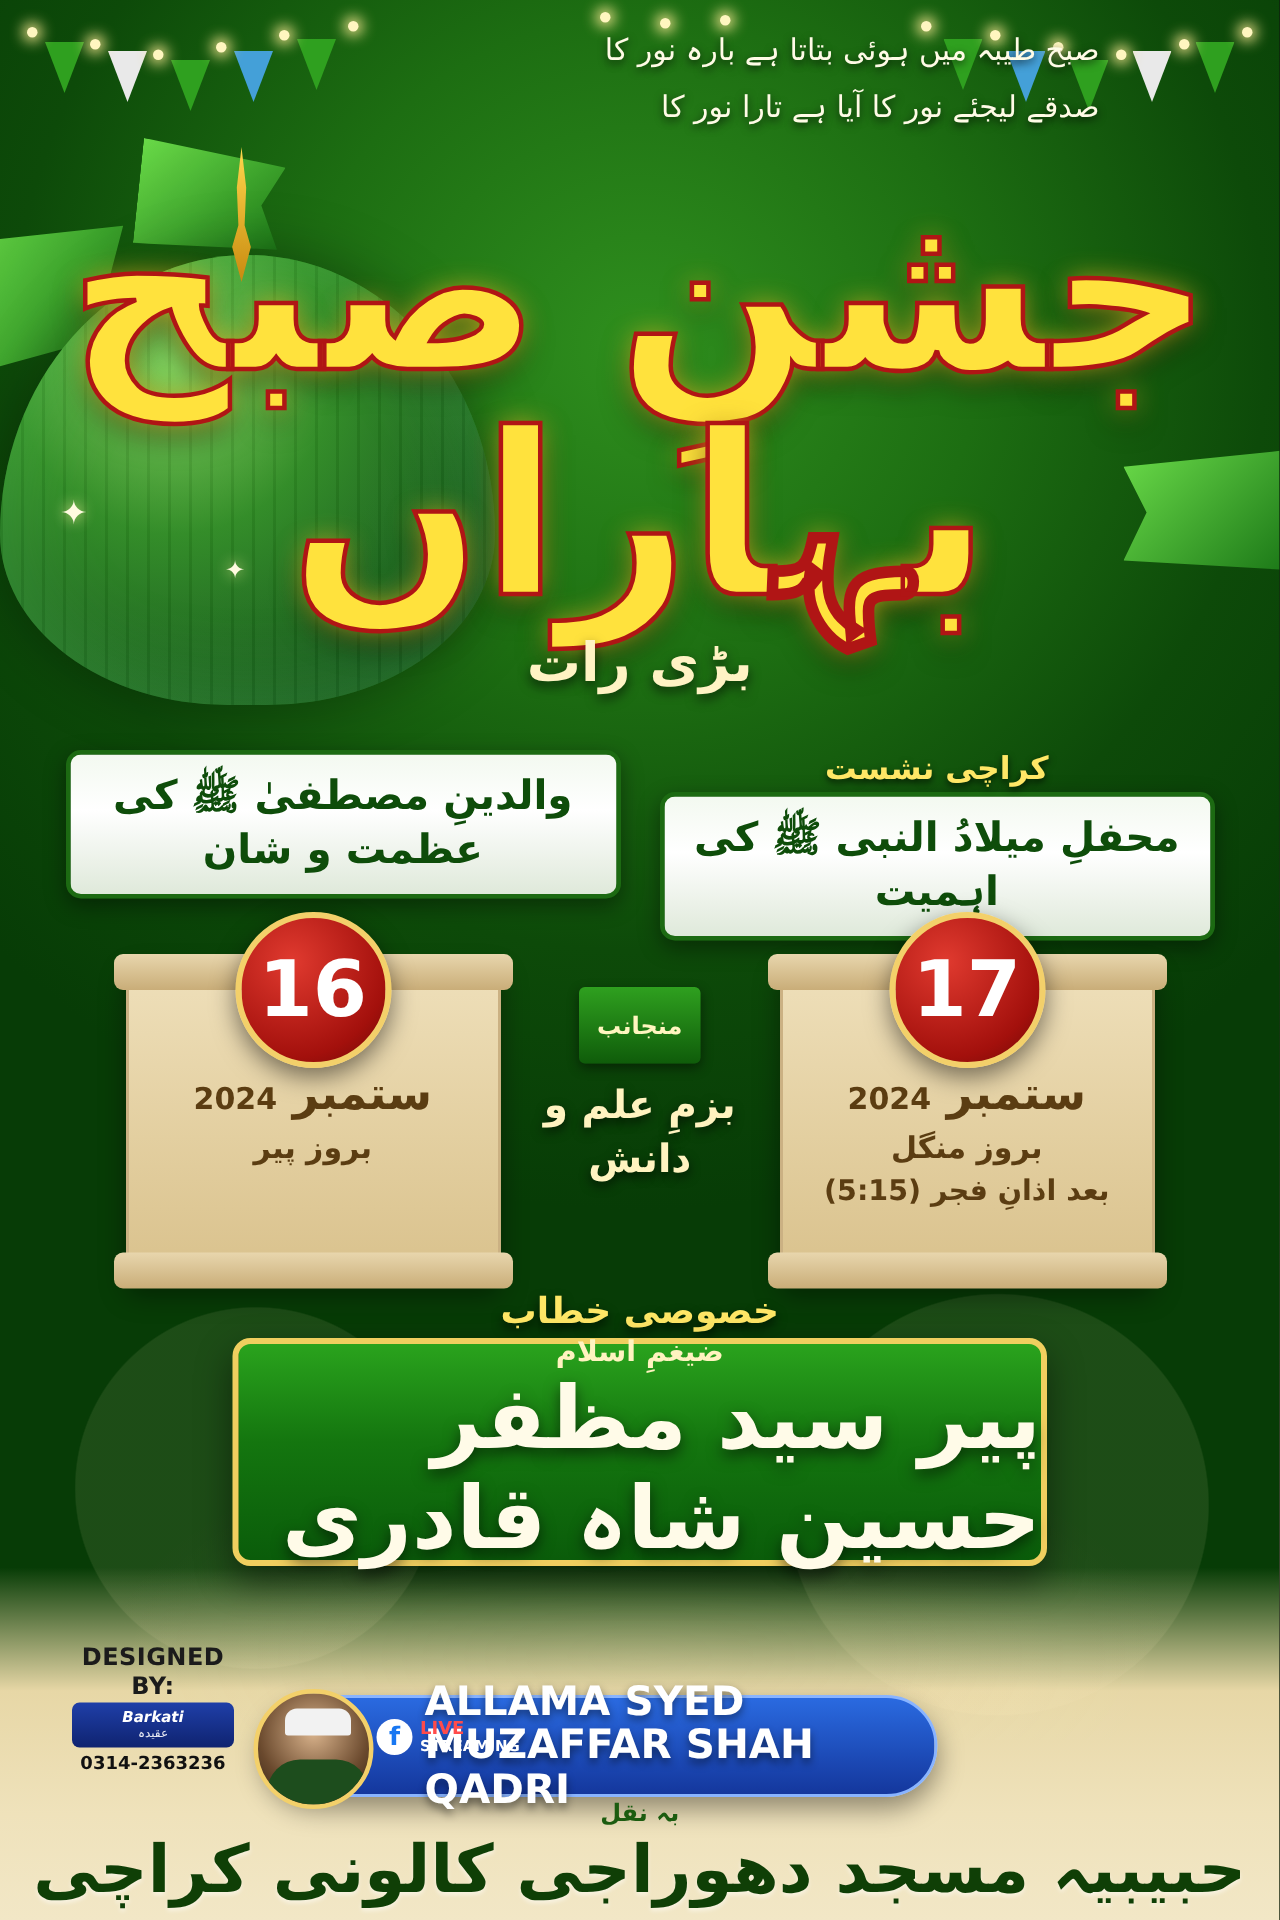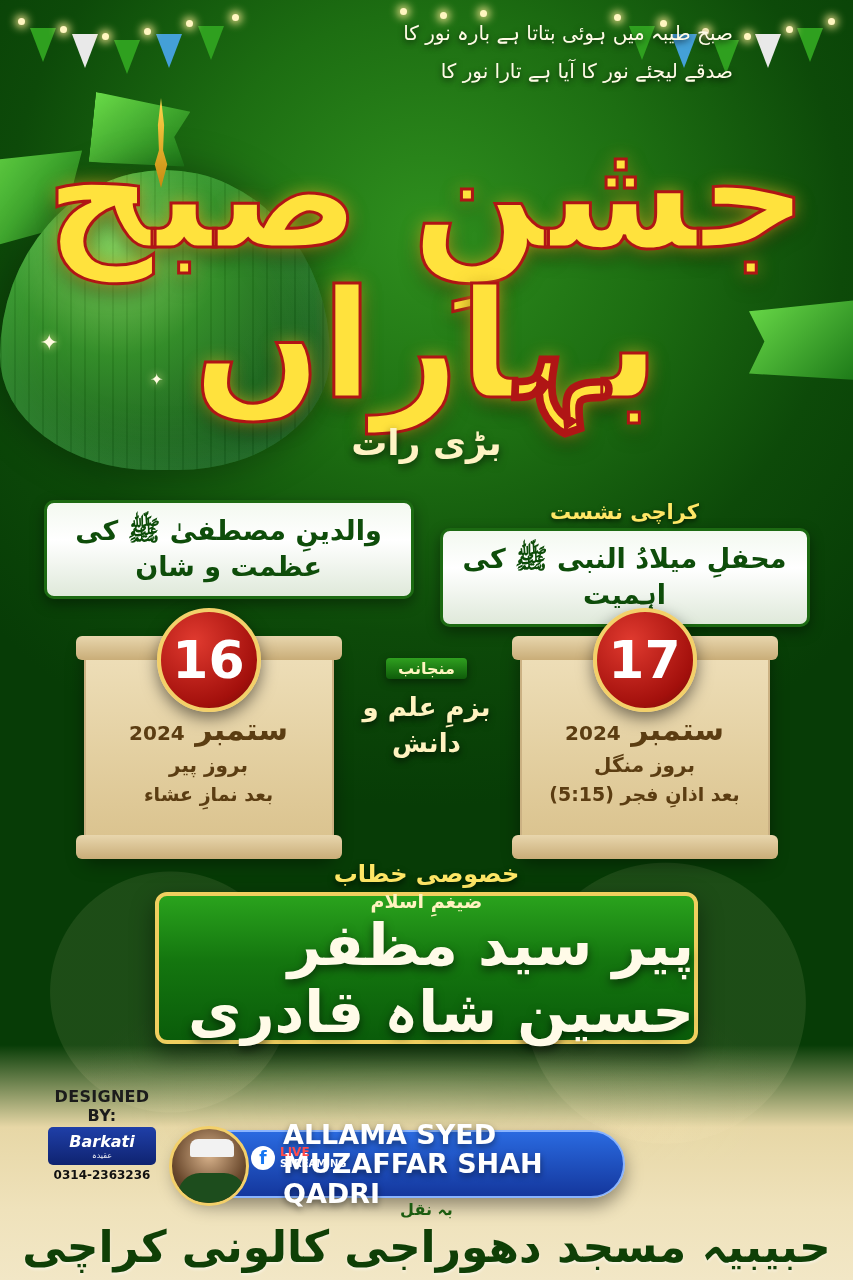--- a/index.html
+++ b/index.html
@@ -129,21 +129,21 @@
   }
   .scroll-text { direction:rtl; position:absolute; left:0; right:0; top:70px; text-align:center;
     color:#5b3d12; font-weight:bold; }
   .scroll-text .line1 { font-size:30px; }
   .scroll-text .line2 { font-size:20px; margin-top:6px; }
   .scroll-text .line3 { font-size:19px; margin-top:6px; }
 
   .mid-tag { width:150px; text-align:center; direction:rtl; padding-top:18px; }
   .mid-flag {
     display:inline-block; background:linear-gradient(180deg,#2fa01f,#0f5c0a);
-    color:#fff6bf; font-size:16px; font-weight:bold; padding:1px 12px; border-radius:4px;
+    color:#fff6bf; font-size:16px; font-weight:bold; padding:16px 12px; border-radius:4px;
     box-shadow:0 3px 8px rgba(0,0,0,.45);
   }
   .mid-lines { direction:rtl; color:#fff3c0; font-size:26px; font-weight:bold; margin-top:10px;
     text-shadow:0 3px 7px rgba(0,0,0,.65); line-height:1.4; }
 
   
   .speaker-head { position:absolute; top:860px; left:0; right:0; text-align:center;
     direction:rtl; color:#ffe766; font-size:24px; font-weight:bold;
     text-shadow:0 3px 7px rgba(0,0,0,.7); }
   .speaker-panel {
@@ -160,21 +160,21 @@
 
   
   .designed {
     position:absolute; left:48px; bottom:98px; width:108px; text-align:center;
   }
   .designed .lbl { font-size:16px; font-weight:bold; color:#1b1b1b; letter-spacing:.3px; }
   .designed .card {
     background:linear-gradient(180deg,#1f3fa8,#0f2370); color:#fff;
     border-radius:5px; padding:5px 4px; margin-top:2px;
   }
-  .designed .brand { font-size:16px; font-style:italic; font-weight:bold; }
+  .designed .brand { font-size:10px; font-style:italic; font-weight:bold; }
   .designed .brand-sub { font-size:8px; opacity:.9; }
   .designed .phone { font-size:12px; font-weight:bold; color:#111; margin-top:3px; }
 
   
   .livebar {
     position:absolute; left:175px; bottom:82px; width:450px; height:68px;
     background:linear-gradient(180deg,#2a6ae0,#14379d);
     border:2px solid #89b4ff; border-radius:34px;
     display:flex; align-items:center; padding-left:86px; color:#fff;
     box-shadow:0 8px 18px rgba(0,0,0,.4);
@@ -303,21 +303,20 @@
     <div class="scroll">
       <div class="scroll-top"></div>
       <div class="scroll-bot"></div>
       <div class="daybadge">16</div>
       <div class="scroll-text">
         <div class="line1">
           <span>ستمبر</span>
           <span style="font-size:20px;">2024</span>
         </div>
         <div class="line2">بروز پیر</div>
-        <div class="line3">بعد نمازِ عشاء</div>
       </div>
     </div>
 
   </div>
 
   <div class="speaker-head">خصوصی خطاب</div>
   <div class="speaker-panel">
     <div class="speaker-kicker">ضیغمِ اسلام</div>
     <div class="speaker-name">پیر سید مظفر حسین شاہ قادری</div>
   </div>

